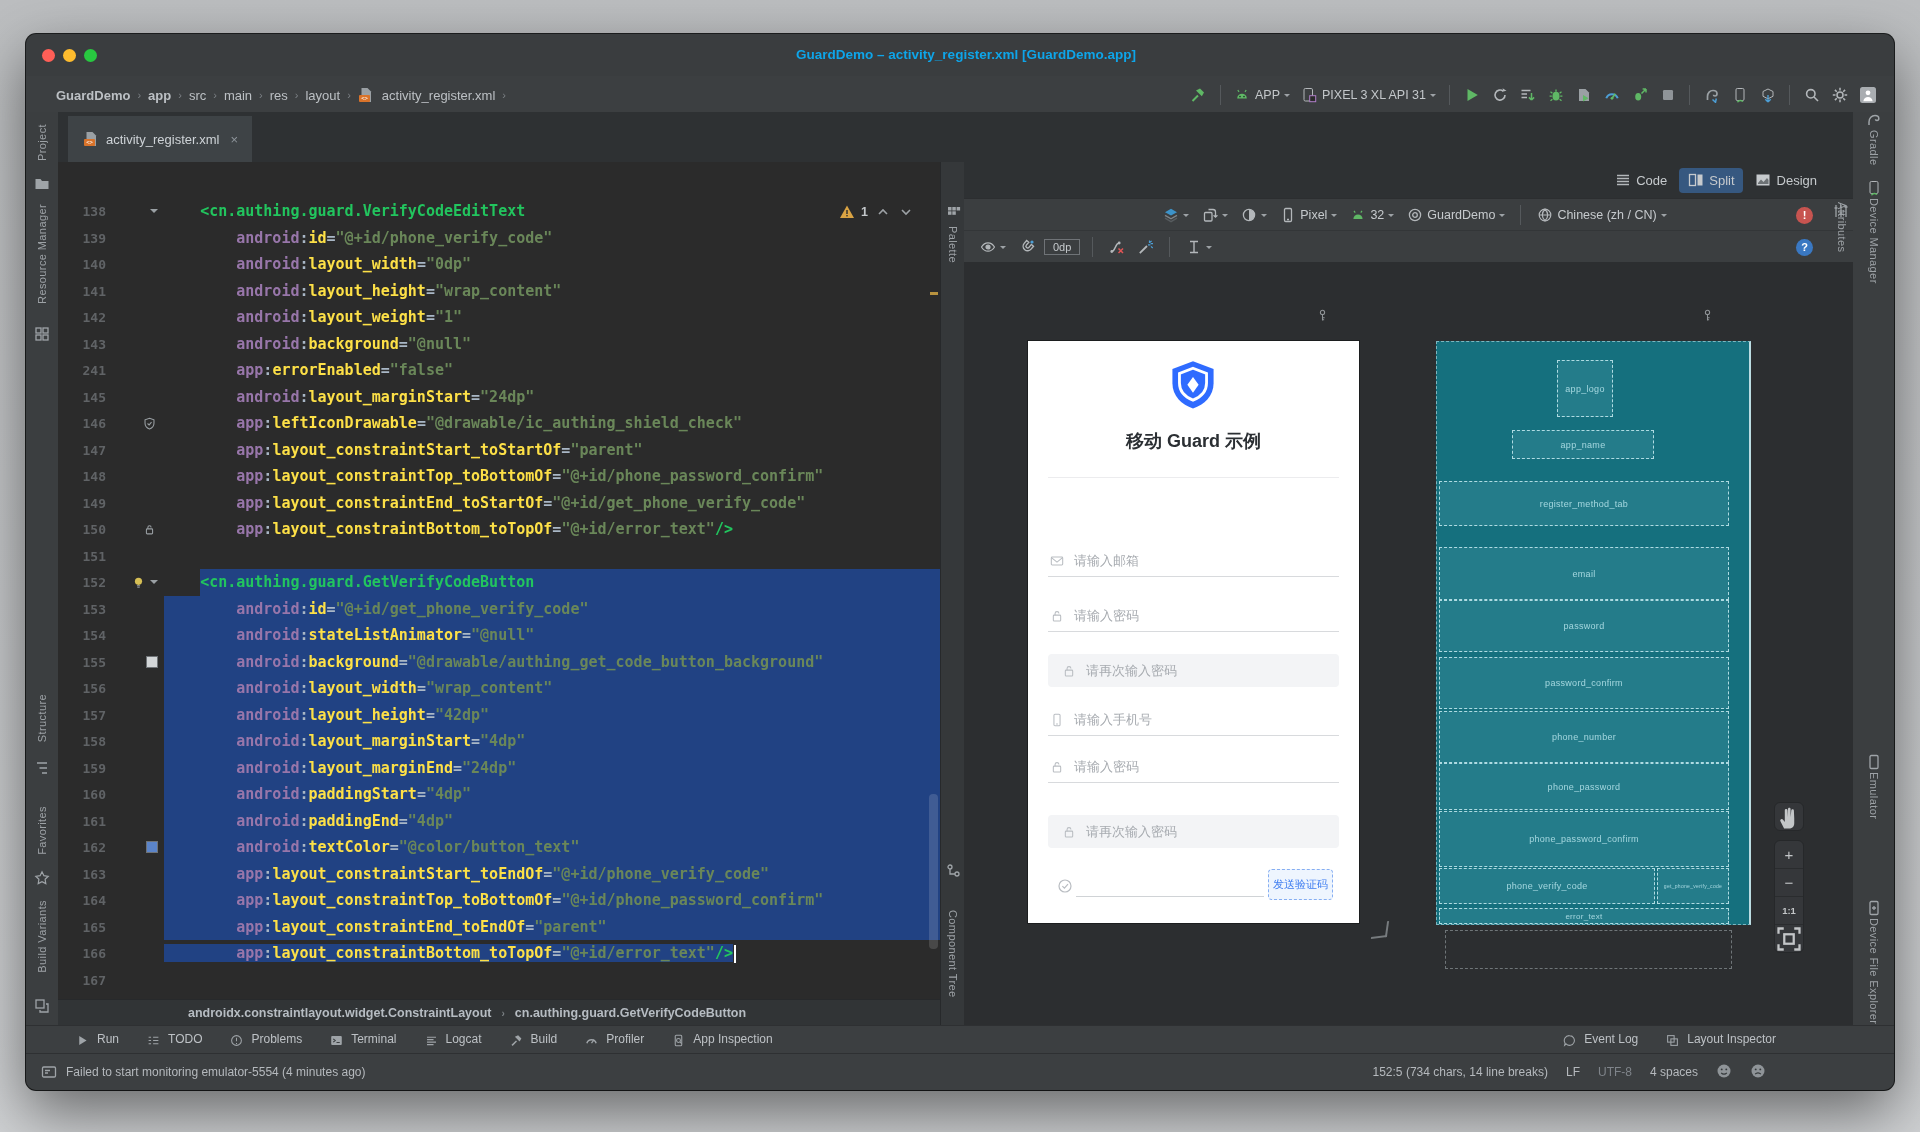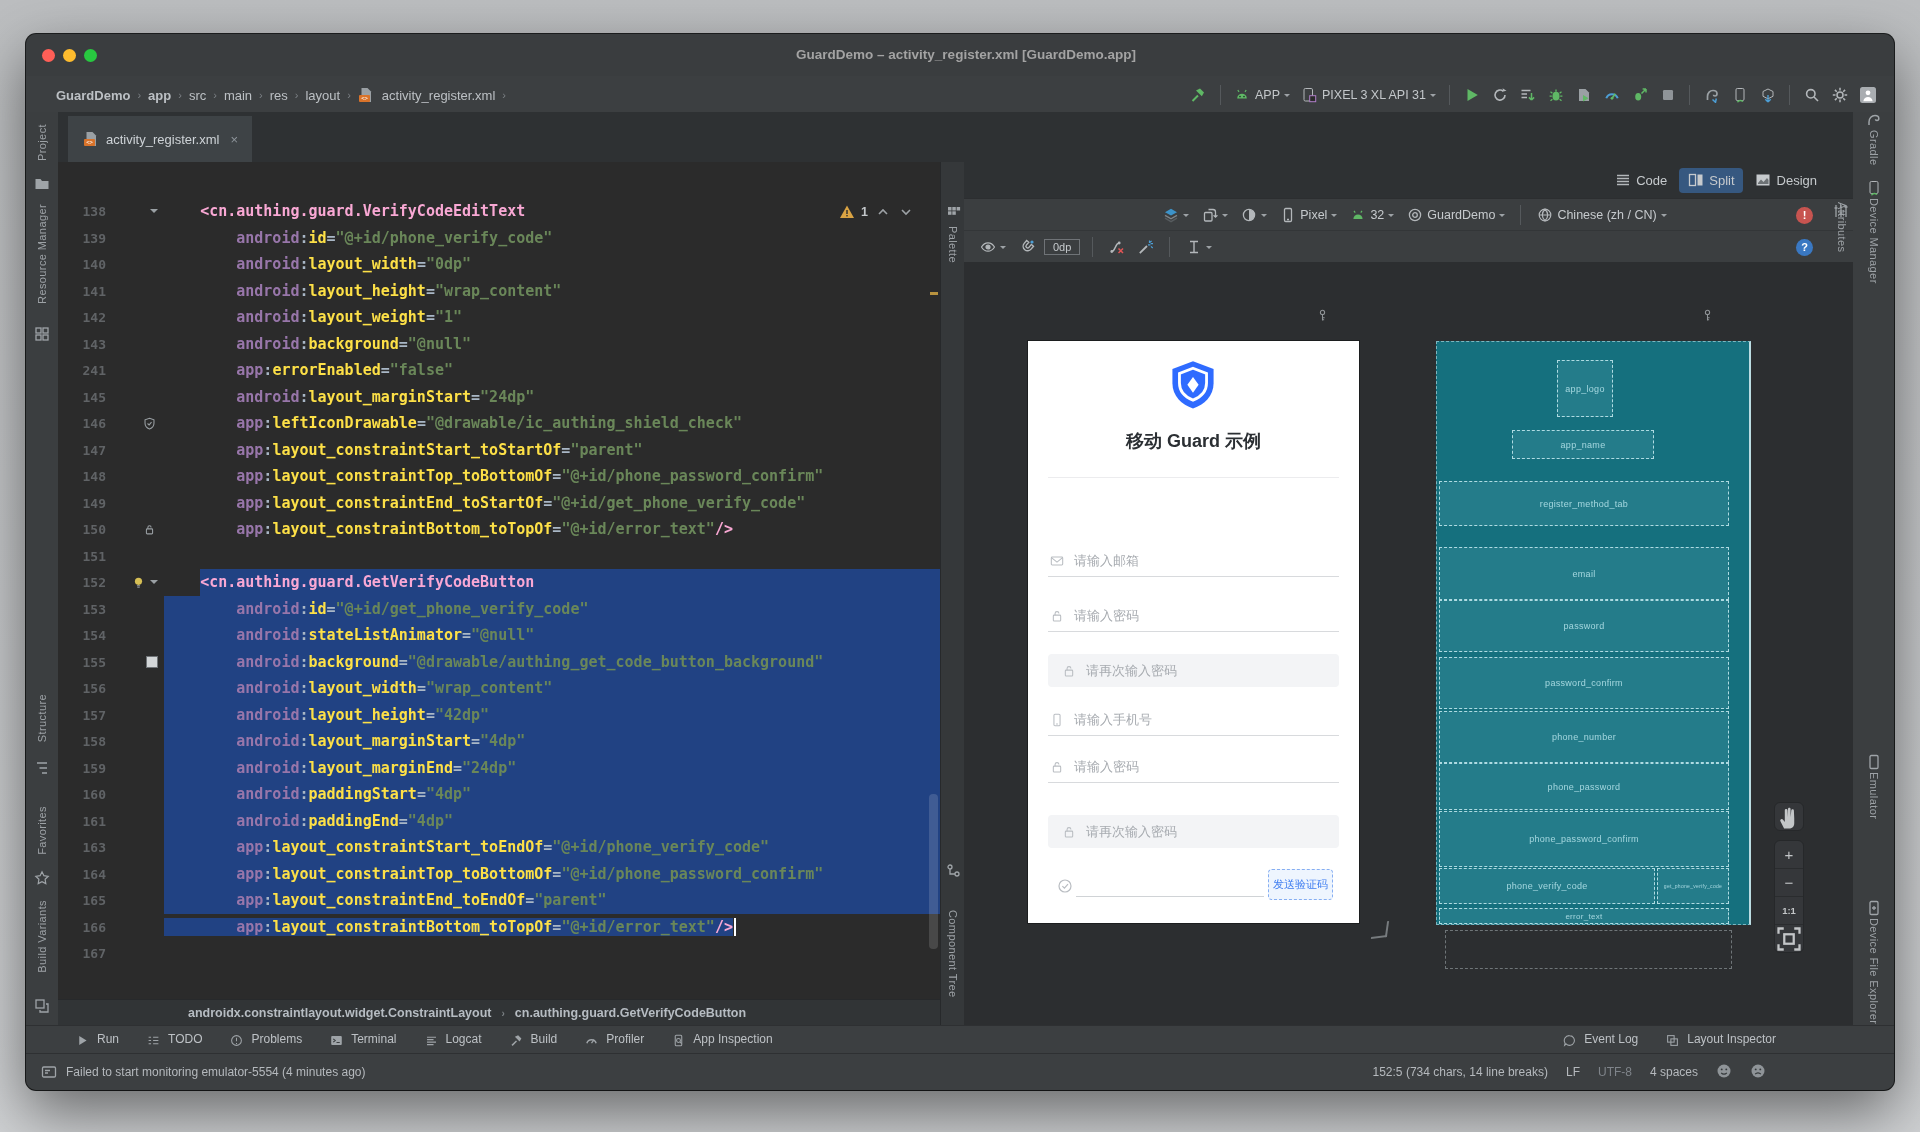--- a/index.html
+++ b/index.html
@@ -4,21 +4,21 @@
 <style>
   html,body{margin:0;padding:0;width:1920px;height:1132px;background:#c6c8ca;font-family:"Liberation Sans",sans-serif;overflow:hidden;}
   .desk{position:relative;width:1920px;height:1132px;background:linear-gradient(180deg,#bcbec0,#cfd1d3);}
   .window{position:absolute;left:26px;top:34px;width:1868px;height:1056px;background:#2b2b2b;border-radius:10px;
           box-shadow:0 22px 60px rgba(0,0,0,.5),0 0 0 1px #1e2021;overflow:hidden;}
   
   .titlebar{position:absolute;left:0;top:0;right:0;height:42px;background:#3a3d3f;border-bottom:1px solid #2c2e30;}
   .lights{position:absolute;left:16px;top:15px;display:flex;gap:8px;}
   .light{width:13px;height:13px;border-radius:50%;}
   .l-close{background:#ff5f57}.l-min{background:#febc2e}.l-zoom{background:#28c840}
-  .wtitle{position:absolute;left:12px;right:0;top:0;height:42px;line-height:42px;text-align:center;color:#a3a3a3;font-size:13.5px;font-weight:bold;}
+  .wtitle{position:absolute;left:12px;right:0;top:0;height:42px;line-height:42px;text-align:center;color:#0ea5e9;font-size:13.5px;font-weight:bold;}
   
   .toolbar{position:absolute;left:0;top:42px;right:0;height:38px;background:#3c3f41;border-bottom:1px solid #2e3032;display:flex;align-items:center;}
   .crumbs{display:flex;align-items:center;gap:7px;padding-left:30px;font-size:13px;color:#bcc0c4;}
   .crumbs .sep{color:#7c8185;font-size:11px}
   .crumbs .b{font-weight:bold}
   .tools{margin-left:auto;display:flex;align-items:center;gap:3px;padding-right:14px;}
   .tbtn{display:flex;align-items:center;gap:4px;padding:3px 4px;border-radius:4px;color:#c3c7ca;font-size:12.5px;}
   .tsep{width:1px;height:20px;background:#55595c;margin:0 6px;}
   .ic{display:inline-flex;width:17px;height:17px;align-items:center;justify-content:center}
   .ic svg{width:16px;height:16px}
@@ -39,21 +39,21 @@
   .cl{display:flex;height:26.5px;line-height:26.5px;align-items:stretch}
   .ln{flex:0 0 48px;text-align:right;color:#606366;font-size:13px;padding-top:1px}
   .gut{flex:0 0 52px;display:flex;align-items:center;justify-content:flex-end;gap:3px;padding-right:6px}
   .gut svg{width:13px;height:13px}
   .ct{flex:1;white-space:pre;color:#a9b7c6;}
   .ct.full{background:#214283}
   .ct.flex{display:flex}
   .ct .selfill{flex:1 1 auto;background:#214283}
   .selbg{background:#214283}
   .caret{display:inline-block;width:2px;height:18px;background:#fff;vertical-align:middle;margin-left:1px}
-  .cx-tag{color:#f9a8d4}.cx-ns{color:#9876aa}.cx-an{color:#fde047}.cx-p{color:#a9b7c6}.cx-v{color:#6a8759}
+  .cx-tag{color:#22c55e}.cx-ns{color:#9876aa}.cx-an{color:#fde047}.cx-p{color:#a9b7c6}.cx-v{color:#6a8759}
   .sq{width:10px;height:10px;border:1px solid #6f7377}
   .foldch{width:0;height:0;border:4px solid transparent;border-top-color:#9aa0a4;margin-top:4px}
   .inspections{position:absolute;top:40px;right:22px;display:flex;align-items:center;gap:6px;color:#c3c7ca;font-size:12.5px;background:#2b2b2b;padding:1px 4px;}
   .code-sb{position:absolute;right:2px;top:632px;width:9px;height:155px;background:rgba(255,255,255,.14);border-radius:4px;}
   .warn-tick{position:absolute;right:2px;top:130px;width:8px;height:3px;background:#b8923f;}
   .xmlcrumb{position:absolute;left:0;right:0;bottom:0;height:26px;background:#313436;border-top:1px solid #27292b;display:flex;align-items:center;gap:10px;padding-left:130px;font-size:12.5px;color:#b6bcc2;}
   .xmlcrumb .sep{color:#7c8185;font-size:10px}
   
   .palstrip{position:absolute;left:914px;width:24px;top:128px;bottom:64px;background:#35383a;border-left:1px solid #27292b;border-right:1px solid #27292b;}
   
@@ -517,20 +517,27 @@
           </div>
           <div class="cl">
             <span class="ln">160</span>
             <span class="gut"></span>
             <span class="ct full"><span class="cx-p">        </span><span class="cx-ns">android</span><span class="cx-p">:</span><span class="cx-an">paddingStart</span><span class="cx-p">=</span><span class="cx-v">"4dp"</span></span>
           </div>
           <div class="cl">
             <span class="ln">161</span>
             <span class="gut"></span>
             <span class="ct full"><span class="cx-p">        </span><span class="cx-ns">android</span><span class="cx-p">:</span><span class="cx-an">paddingEnd</span><span class="cx-p">=</span><span class="cx-v">"4dp"</span></span>
+          </div>
+          <div class="cl">
+            <span class="ln">162</span>
+            <span class="gut">
+              <span class="sq" style="background: rgb(91, 132, 201);"></span>
+            </span>
+            <span class="ct full"><span class="cx-p">        </span><span class="cx-ns">android</span><span class="cx-p">:</span><span class="cx-an">textColor</span><span class="cx-p">=</span><span class="cx-v">"@color/button_text"</span></span>
           </div>
           <div class="cl">
             <span class="ln">163</span>
             <span class="gut"></span>
             <span class="ct full"><span class="cx-p">        </span><span class="cx-ns">app</span><span class="cx-p">:</span><span class="cx-an">layout_constraintStart_toEndOf</span><span class="cx-p">=</span><span class="cx-v">"@+id/phone_verify_code"</span></span>
           </div>
           <div class="cl">
             <span class="ln">164</span>
             <span class="gut"></span>
             <span class="ct full"><span class="cx-p">        </span><span class="cx-ns">app</span><span class="cx-p">:</span><span class="cx-an">layout_constraintTop_toBottomOf</span><span class="cx-p">=</span><span class="cx-v">"@+id/phone_password_confirm"</span></span>

